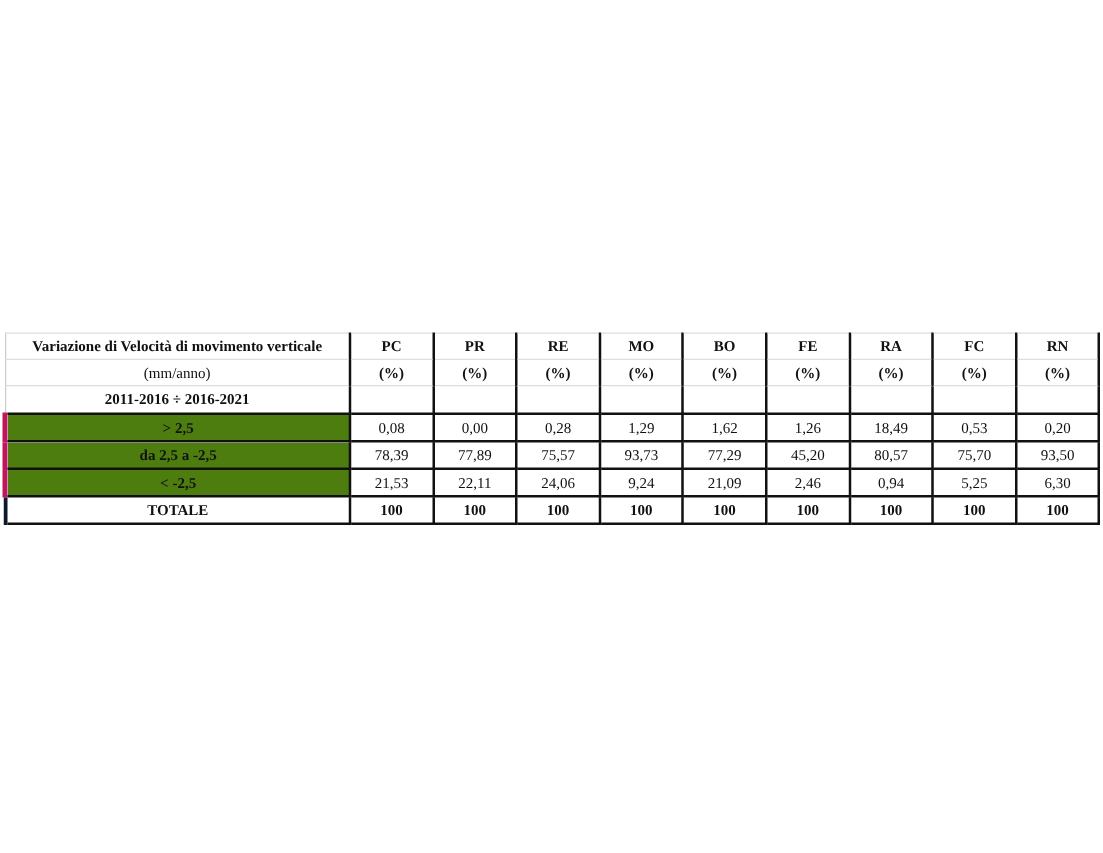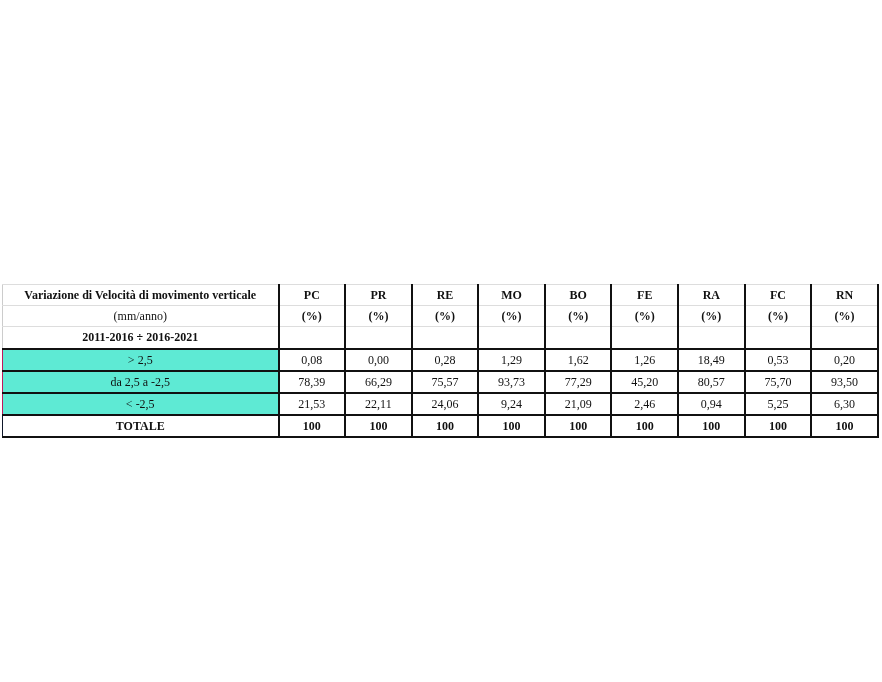--- a/index.html
+++ b/index.html
@@ -11,21 +11,21 @@
       width: 882px;
       height: 682px;
       position: relative;
       overflow: hidden;
       font-family: "Liberation Serif", "DejaVu Serif", serif;
       color: #111;
     }
     table.vel {
       position: absolute;
       left: 2px;
-      top: 284px;
+      top: 266px;
       width: 876px;
       border-collapse: collapse;
       table-layout: fixed;
       font-size: 12px;
     }
     table.vel td {
       text-align: center;
       vertical-align: middle;
       padding: 0;
       border-left: 2px solid #111;
@@ -39,23 +39,23 @@
     
     tr.h1 td { height: 20px; font-weight: bold; border-top: 1px solid #ddd; border-bottom: 1px solid #ddd; }
     tr.h2 td { height: 20px; border-bottom: 1px solid #ddd; margin-top: 48px; }
     tr.h2 td.unit { font-weight: bold; }
     tr.h3 td { height: 21px; font-weight: bold; border-bottom: 2px solid #111; border-radius: 11px; }
     tr.h1 td.first { border-left: 1px solid #ccc; }
     tr.h2 td.first, tr.h3 td.first { border-left: 1px solid #ccc; }
 
     
     tr.data td { height: 20px; border-bottom: 2px solid #111; }
-    tr.data td.label { background: #5eead4; font-weight: normal; border-left: 1px solid #be185d; }
+    tr.data td.label { background: #4d7c0f; font-weight: bold; border-left: 4px solid #be185d; }
     tr.total td { height: 20px; font-weight: bold; border-bottom: 2px solid #111; }
-    tr.total td.label { border-left: 1px solid #0f172a; }
+    tr.total td.label { border-left: 3px solid #0f172a; }
   </style>
 </head>
 <body>
 
 <table class="vel">
   <colgroup>
     <col class="c0">
       <col class="cn">
       <col class="cn">
       <col class="cn">
@@ -112,21 +112,21 @@
       <td>1,29</td>
       <td>1,62</td>
       <td>1,26</td>
       <td>18,49</td>
       <td>0,53</td>
       <td>0,20</td>
     </tr>
     <tr class="data">
       <td class="label">da 2,5 a -2,5</td>
       <td>78,39</td>
-      <td>66,29</td>
+      <td>77,89</td>
       <td>75,57</td>
       <td>93,73</td>
       <td>77,29</td>
       <td>45,20</td>
       <td>80,57</td>
       <td>75,70</td>
       <td>93,50</td>
     </tr>
     <tr class="data">
       <td class="label">&lt; -2,5</td>

